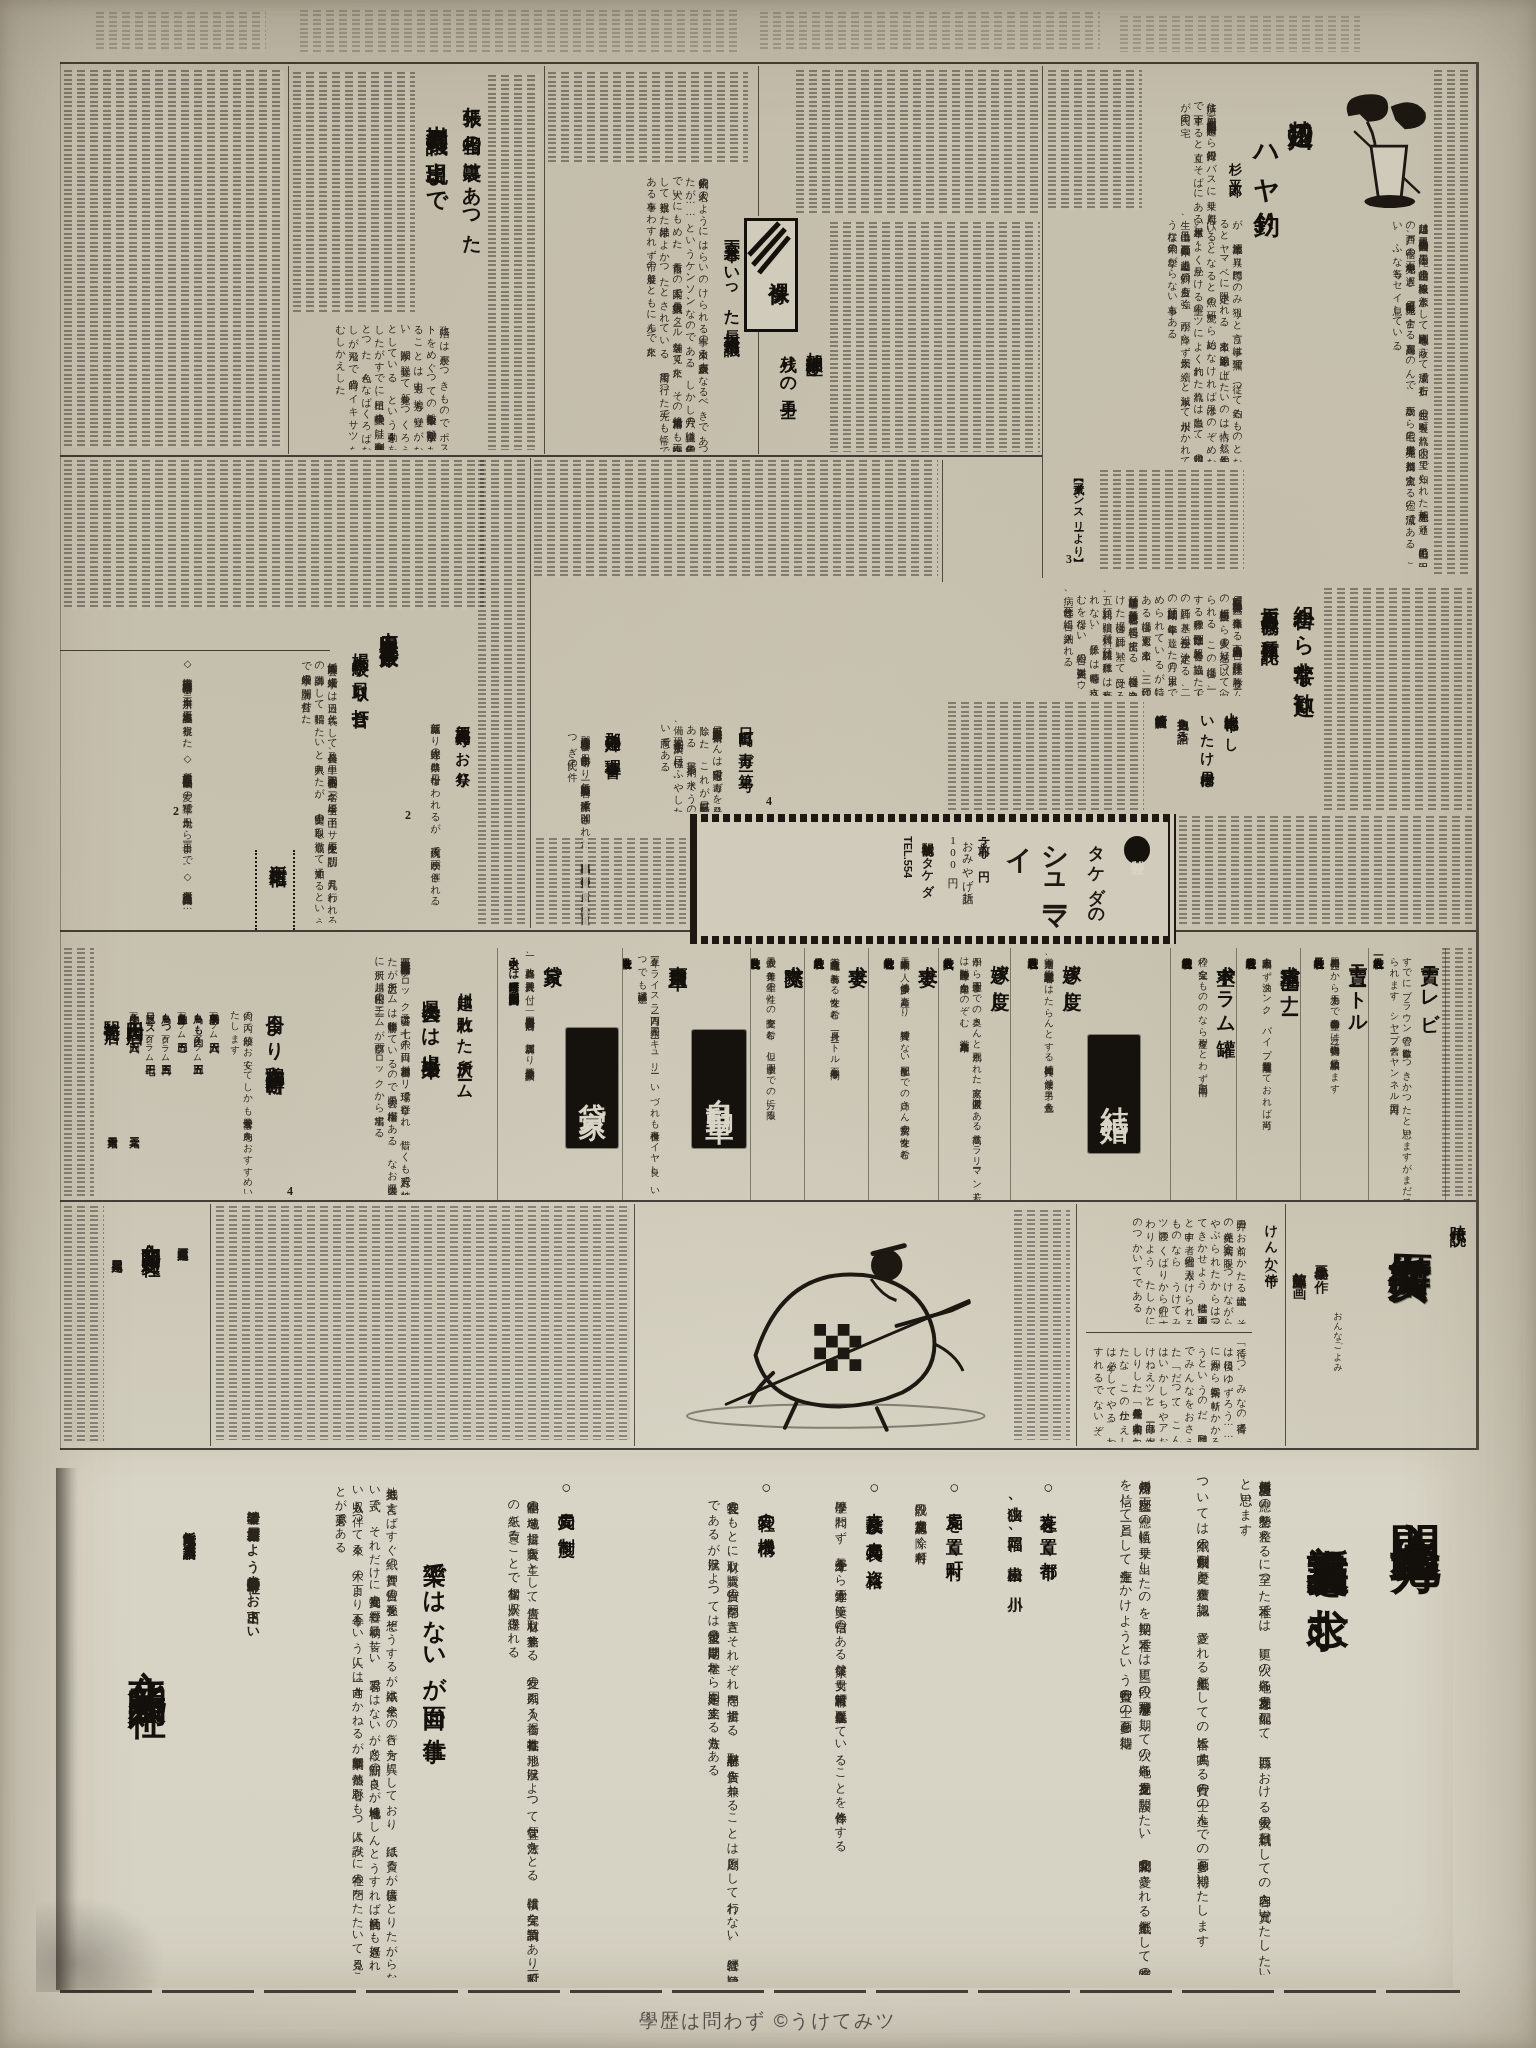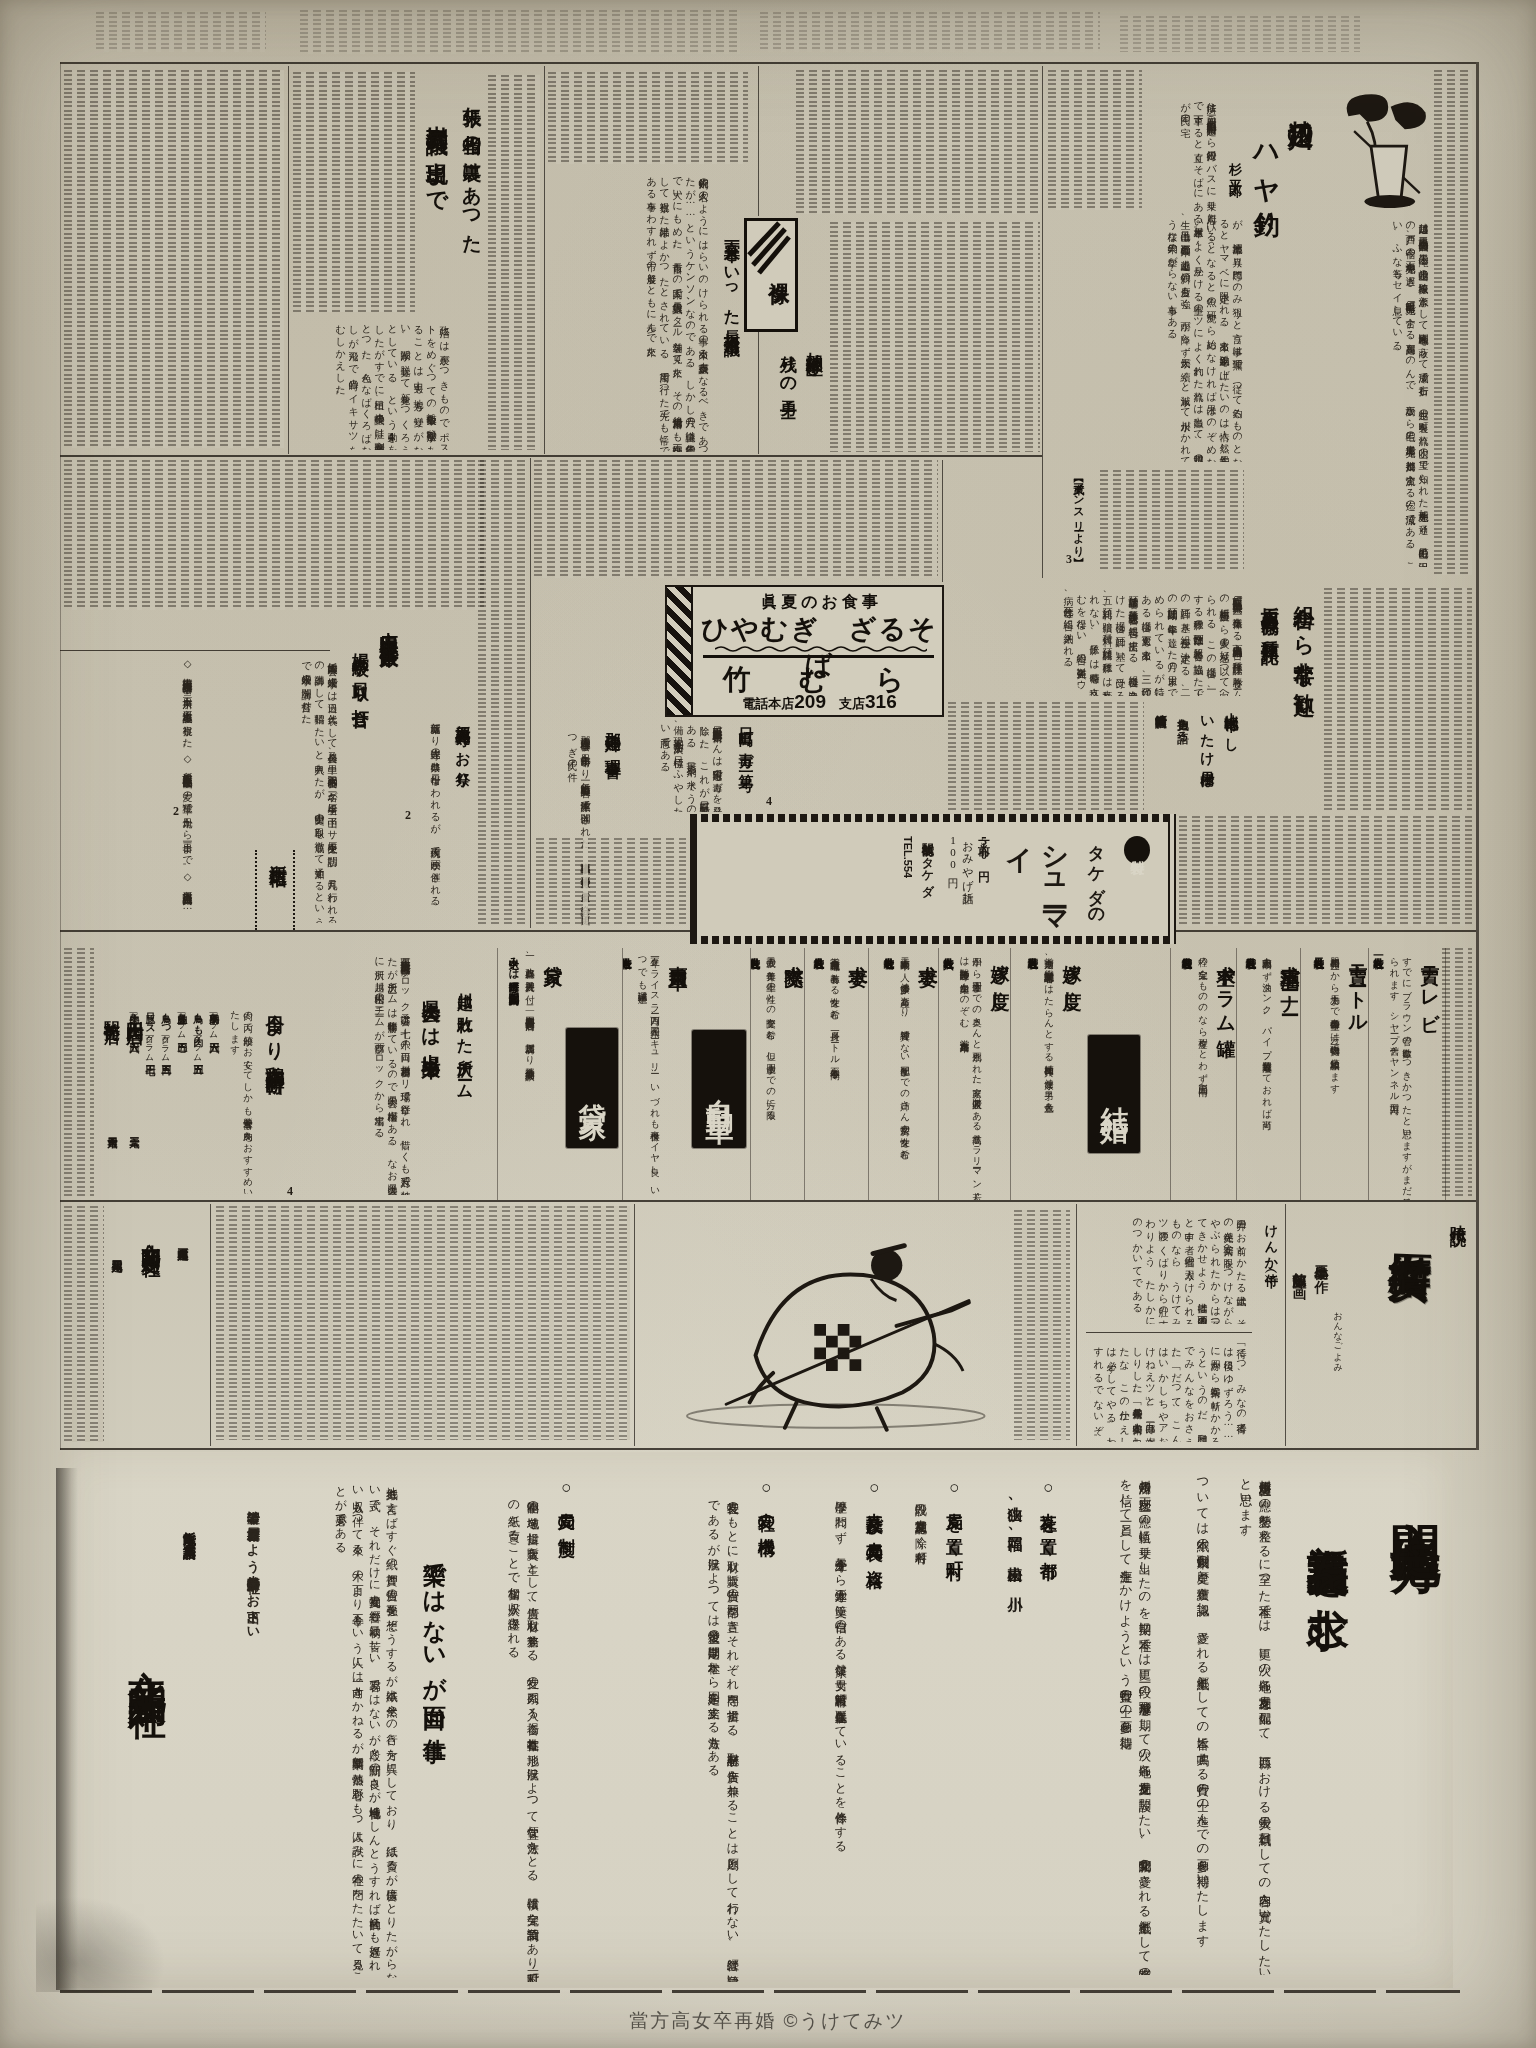--- a/index.html
+++ b/index.html
@@ -125,33 +125,20 @@
   <div class="p ns" style="left:534px;top:460px;width:404px;height:118px;"></div>
   <div class="p v hl" style="left:595px;top:720px;width:28px;height:110px;font-size:16px;">郡連婦の理事會</div>
   <div class="p v bd" style="left:536px;top:728px;width:56px;height:198px;">郡連合婦人会理事会は十九日午前十時より午后一時迄越生町黒岩の滝本旅館で開催された。協議事項は研修旅行の反省と会計、更に三芳婦人会長高橋つぎ子氏の件。</div>
   <div class="p v hl" style="left:727px;top:716px;width:28px;height:118px;font-size:15px;">日高町に毒ガ第一号</div>
   <div class="p v bd" style="left:630px;top:718px;width:94px;height:94px;">日高町大字平沢中組村田横兵衛さんは自宅附近で毒ガを発見、確認駆除した。これが日高町第一号である。目下薬剤や水そうの準備、現在約五十名加入が目標位にふやしたい意向である。</div>
   <div class="p ns" style="left:536px;top:838px;width:150px;height:88px;"></div>
   <span class="p mk" style="left:173px;top:804px;">2</span>
   <span class="p mk" style="left:405px;top:808px;">2</span>
   <span class="p mk" style="left:766px;top:794px;">4</span>
 
-  <div class="p adbox" style="left:665px;top:585px;width:275px;height:128px;">
-    <div style="position:absolute;left:0;top:0;bottom:0;width:24px;background:repeating-linear-gradient(45deg,#16120e 0 6px,#d2cdbc 6px 12px);border-right:2px solid #16120e;"></div>
-    <div class="sans" style="position:absolute;left:40px;top:5px;right:6px;text-align:center;font-weight:700;font-size:16px;letter-spacing:4px;color:#14100b;">眞夏のお食事</div>
-    <div style="position:absolute;left:34px;top:24px;right:4px;text-align:center;font-weight:700;font-size:27px;letter-spacing:2px;color:#14100b;">ひやむぎ　ざるそば</div>
-    <svg width="212" height="8" viewBox="0 0 212 8" style="position:absolute;left:48px;top:58px;">
-        <path d="M0 4 Q6 0 12 4 T24 4 T36 4 T48 4 T60 4 T72 4 T84 4 T96 4 T108 4 T120 4 T132 4 T144 4 T156 4 T168 4 T180 4 T192 4 T204 4 T212 4" stroke="#14100b" fill="none" stroke-width="1.6"></path>
-      </svg>
-    <div style="position:absolute;left:36px;top:68px;right:8px;height:3px;background:#14100b;"></div>
-    <div style="position:absolute;left:34px;top:74px;right:6px;text-align:center;font-weight:700;font-size:28px;letter-spacing:10px;color:#14100b;">竹　む　ら</div>
-    <div class="sans" style="position:absolute;left:34px;bottom:2px;right:4px;text-align:center;font-size:13px;font-weight:700;color:#14100b;">
-      <span>電話本店</span><b style="font-size:19px;">209</b>　<span>支店</span><b style="font-size:19px;">316</b>
-    </div>
-  </div>
 
   <div class="p v hl" style="left:1286px;top:590px;width:32px;height:220px;font-size:21px;">組合から非常な歓迎</div>
   <div class="p v hl" style="left:1252px;top:592px;width:30px;height:215px;font-size:18px;">坂戸入西農協の種豚預託</div>
   <div class="p v bd" style="left:948px;top:588px;width:296px;height:108px;">坂戸町西部地区農業振興の一事業体たる入西農業協同組合の種豚預託は養豚ブームの折柄組合員から多大の好感を以つて向へられる、この場合は　一、預託する種豚の性別頭数は豚組合等と協議した上で當該の計画に基き組合長が決定する　二、種豚の預託期間は年令年に達した月の末日まで一応定められているが特に必要ある場合は変更も出來る　三、預託の申請　預託希望者は種豚予託申込書を組合長に提出する、組合長は申込を受けた場合は計画に基いて受ける　五、預託料、賠償、種付料　預託料は種豚には支払われない、子豚には時価を支払う事止むを得ない、組合の盗難失ソウ、疾病、死亡等は組合に納入される。</div>
   <div class="p ns" style="left:948px;top:702px;width:196px;height:108px;"></div>
   <div class="p v hl" style="left:1216px;top:702px;width:24px;height:102px;font-size:14px;">山峡地帯にし</div>
   <div class="p v hl" style="left:1192px;top:706px;width:24px;height:102px;font-size:14px;">いたけ果樹は</div>
   <div class="p v" style="left:1170px;top:710px;width:20px;height:84px;font-size:11.5px;font-weight:700;">抱負を語る</div>
   <div class="p v" style="left:1148px;top:706px;width:20px;height:112px;font-size:11.5px;font-weight:700;">町議宮崎泰治氏</div>
   <div class="p ns" style="left:1324px;top:588px;width:148px;height:222px;"></div>
@@ -323,17 +310,17 @@
   <div class="p v hl" style="left:406px;top:1545px;width:44px;height:278px;font-size:23px;">樂ではないが面白い仕事</div>
   <div class="p v bd" style="left:312px;top:1478px;width:88px;height:500px;font-size:11.5px;line-height:17px;">地方紙と言えばすぐ紙の押賣と廣告の強要を想ぞうするが本紙は全然その行き方を異にしており、紙は賣るが廣告はとりたがらない式で、それだけに支社支局の經營も最初は苦しい、容易ではないが段々と新聞の良さが地域社會にしんとうすれば社會的にも好遇され、勢い収入も伴つて來る、木の百より今五十という人には一寸向きかねるが新聞事業に情熱と野心をもつ人は試みに本社の門をたたいて見ることが必要である、</div>
   <div class="p v bd" style="left:220px;top:1500px;width:44px;height:465px;font-size:13px;line-height:21px;font-weight:700;">希望者は履歴書戸籍しよう本持參毎日午前中本社にお出下さい</div>
   <div class="p v" style="left:176px;top:1522px;width:22px;height:340px;font-size:13px;font-weight:700;">飯能市東飯能　新電話局裏</div>
   <div class="p v hl sans" style="left:116px;top:1640px;width:56px;height:290px;font-size:38px;letter-spacing:6px;">文化新聞本社</div>
 
   <div class="p smudge" style="left:56px;top:1468px;width:22px;height:522px;background:linear-gradient(90deg,rgba(15,12,8,.55),rgba(15,12,8,.12) 70%,transparent);"></div>
   <div class="p smudge" style="left:36px;top:1896px;width:130px;height:96px;background:radial-gradient(ellipse at 30% 70%,rgba(20,16,10,.28),transparent 70%);"></div>
 
   <div class="p sans" style="left:0;top:2008px;width:1536px;text-align:center;font-size:19px;color:#56544e;letter-spacing:2px;">
-    <span>當方高女卒再婚</span>
+    <span>學歴は問わず</span>
     <span>©うけてみツ</span>
   </div>
 
 </div>
 
 </body></html>

